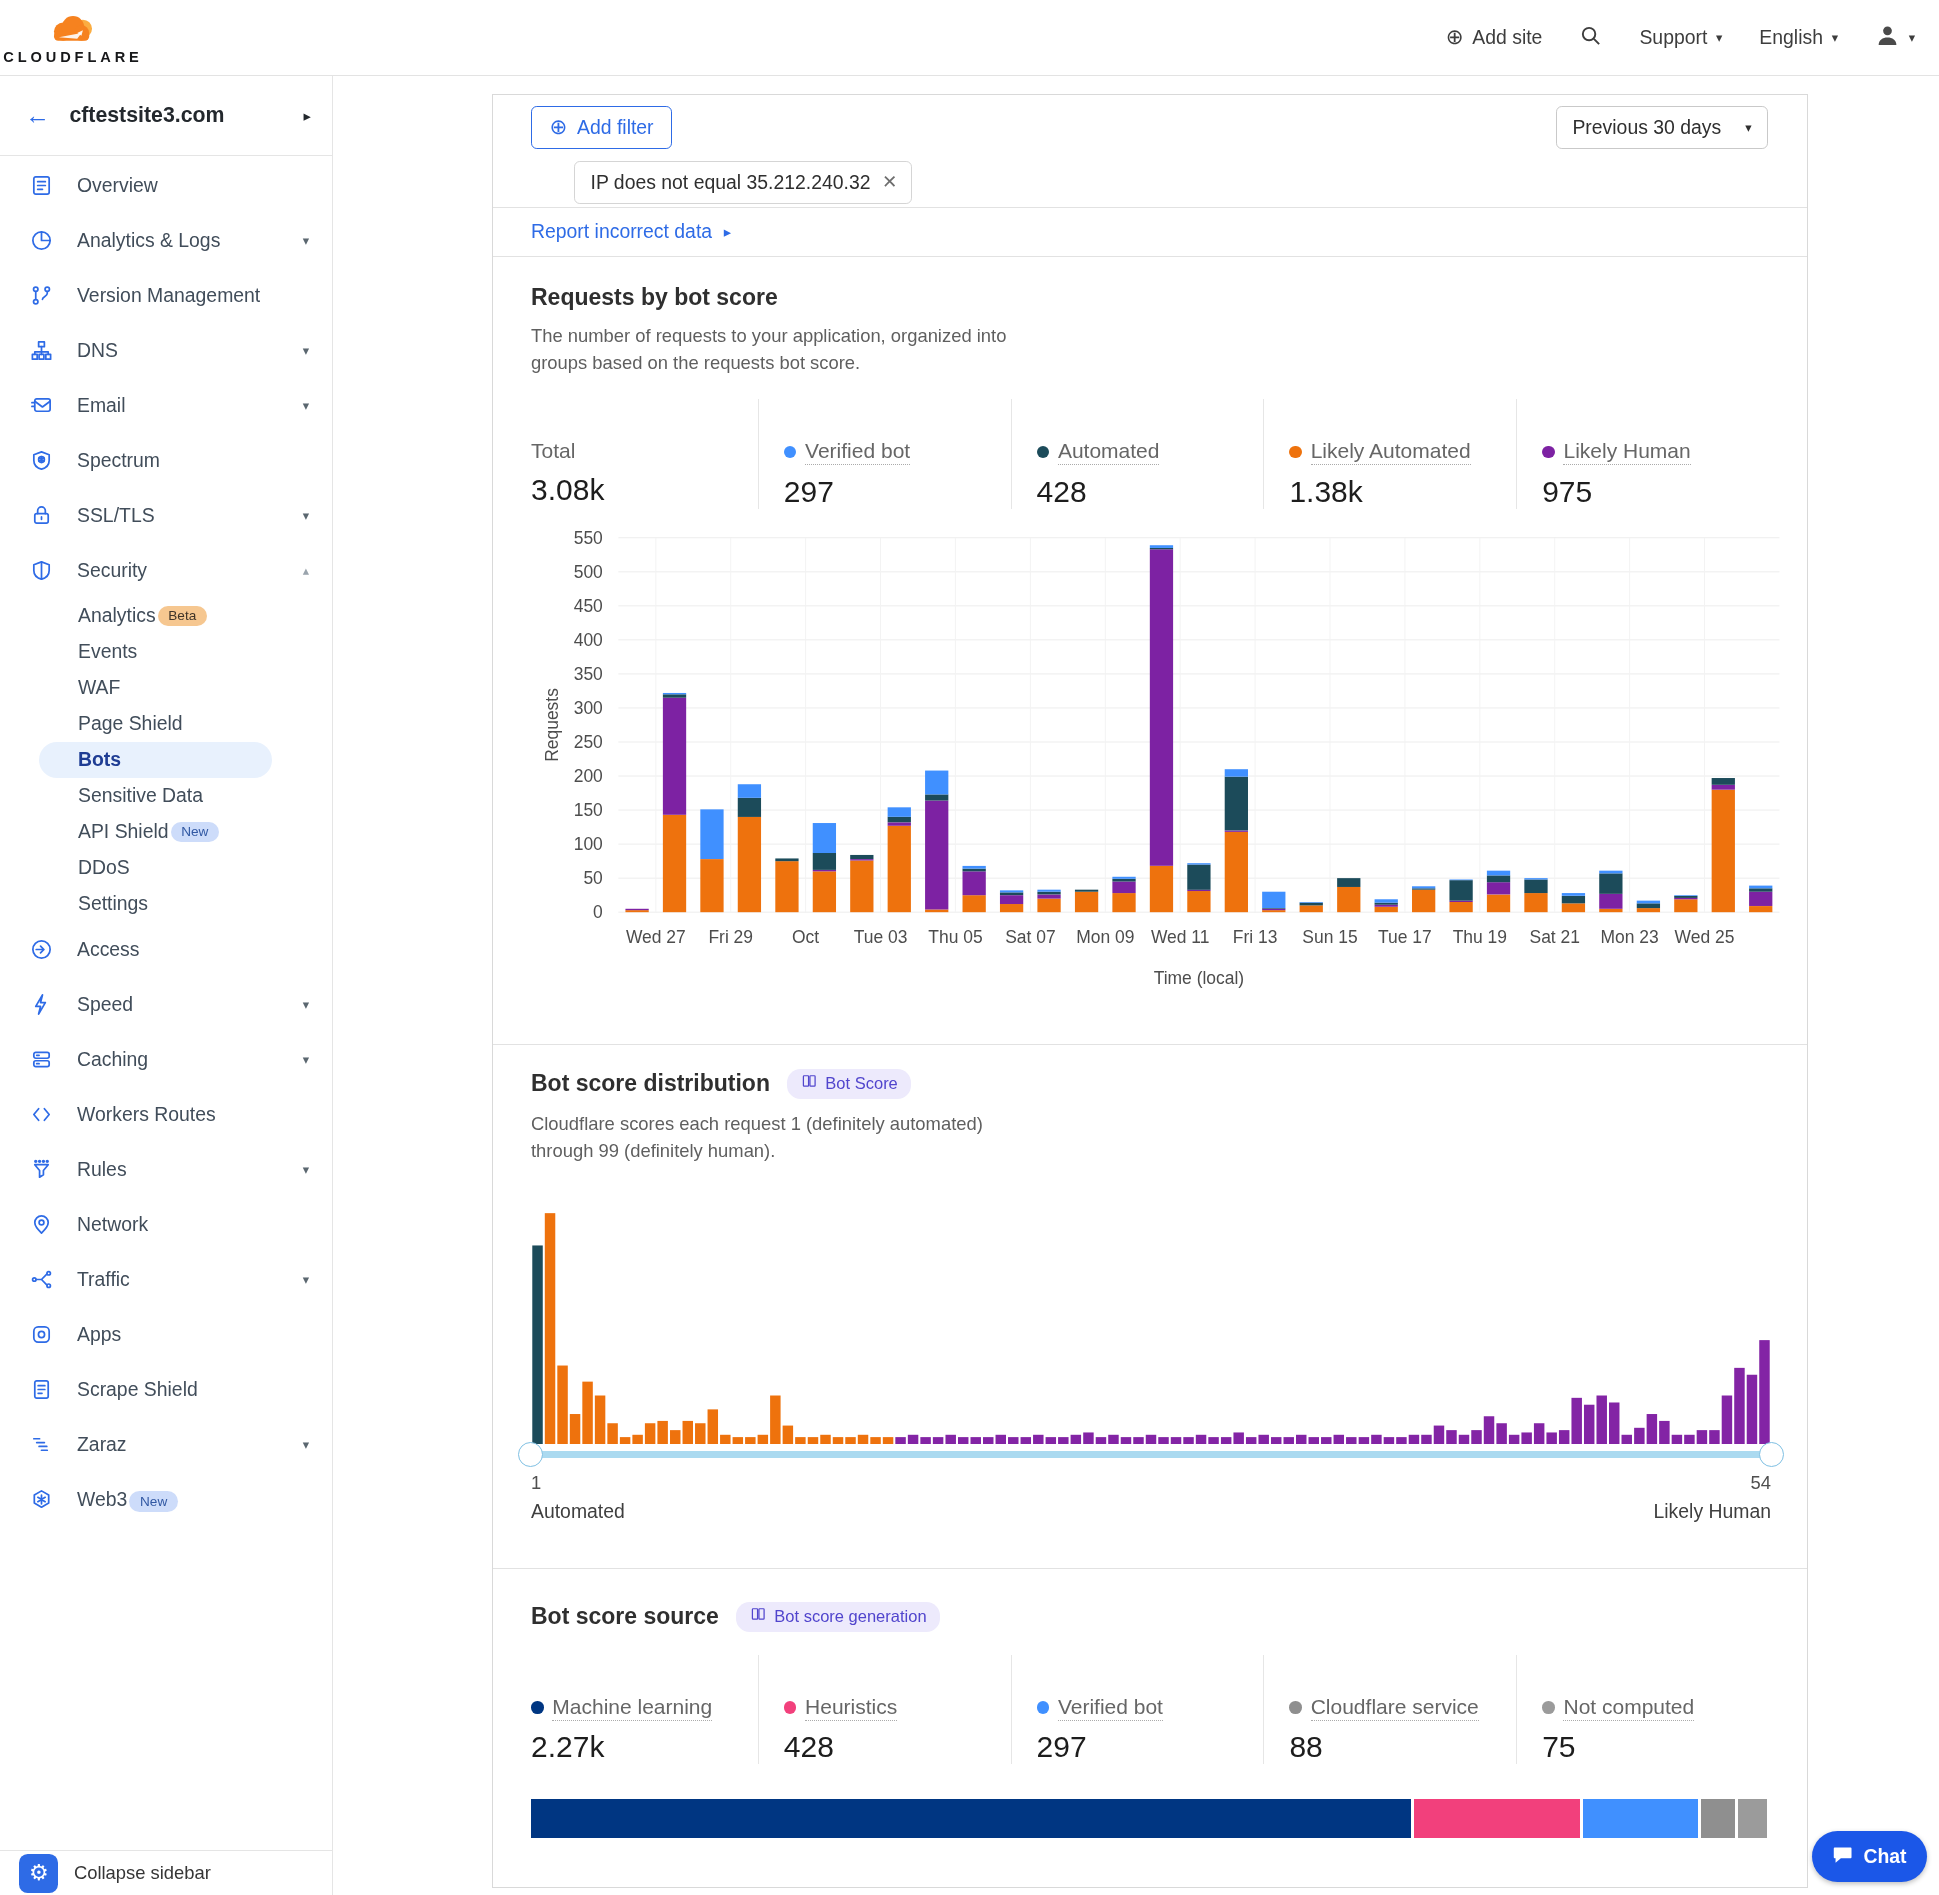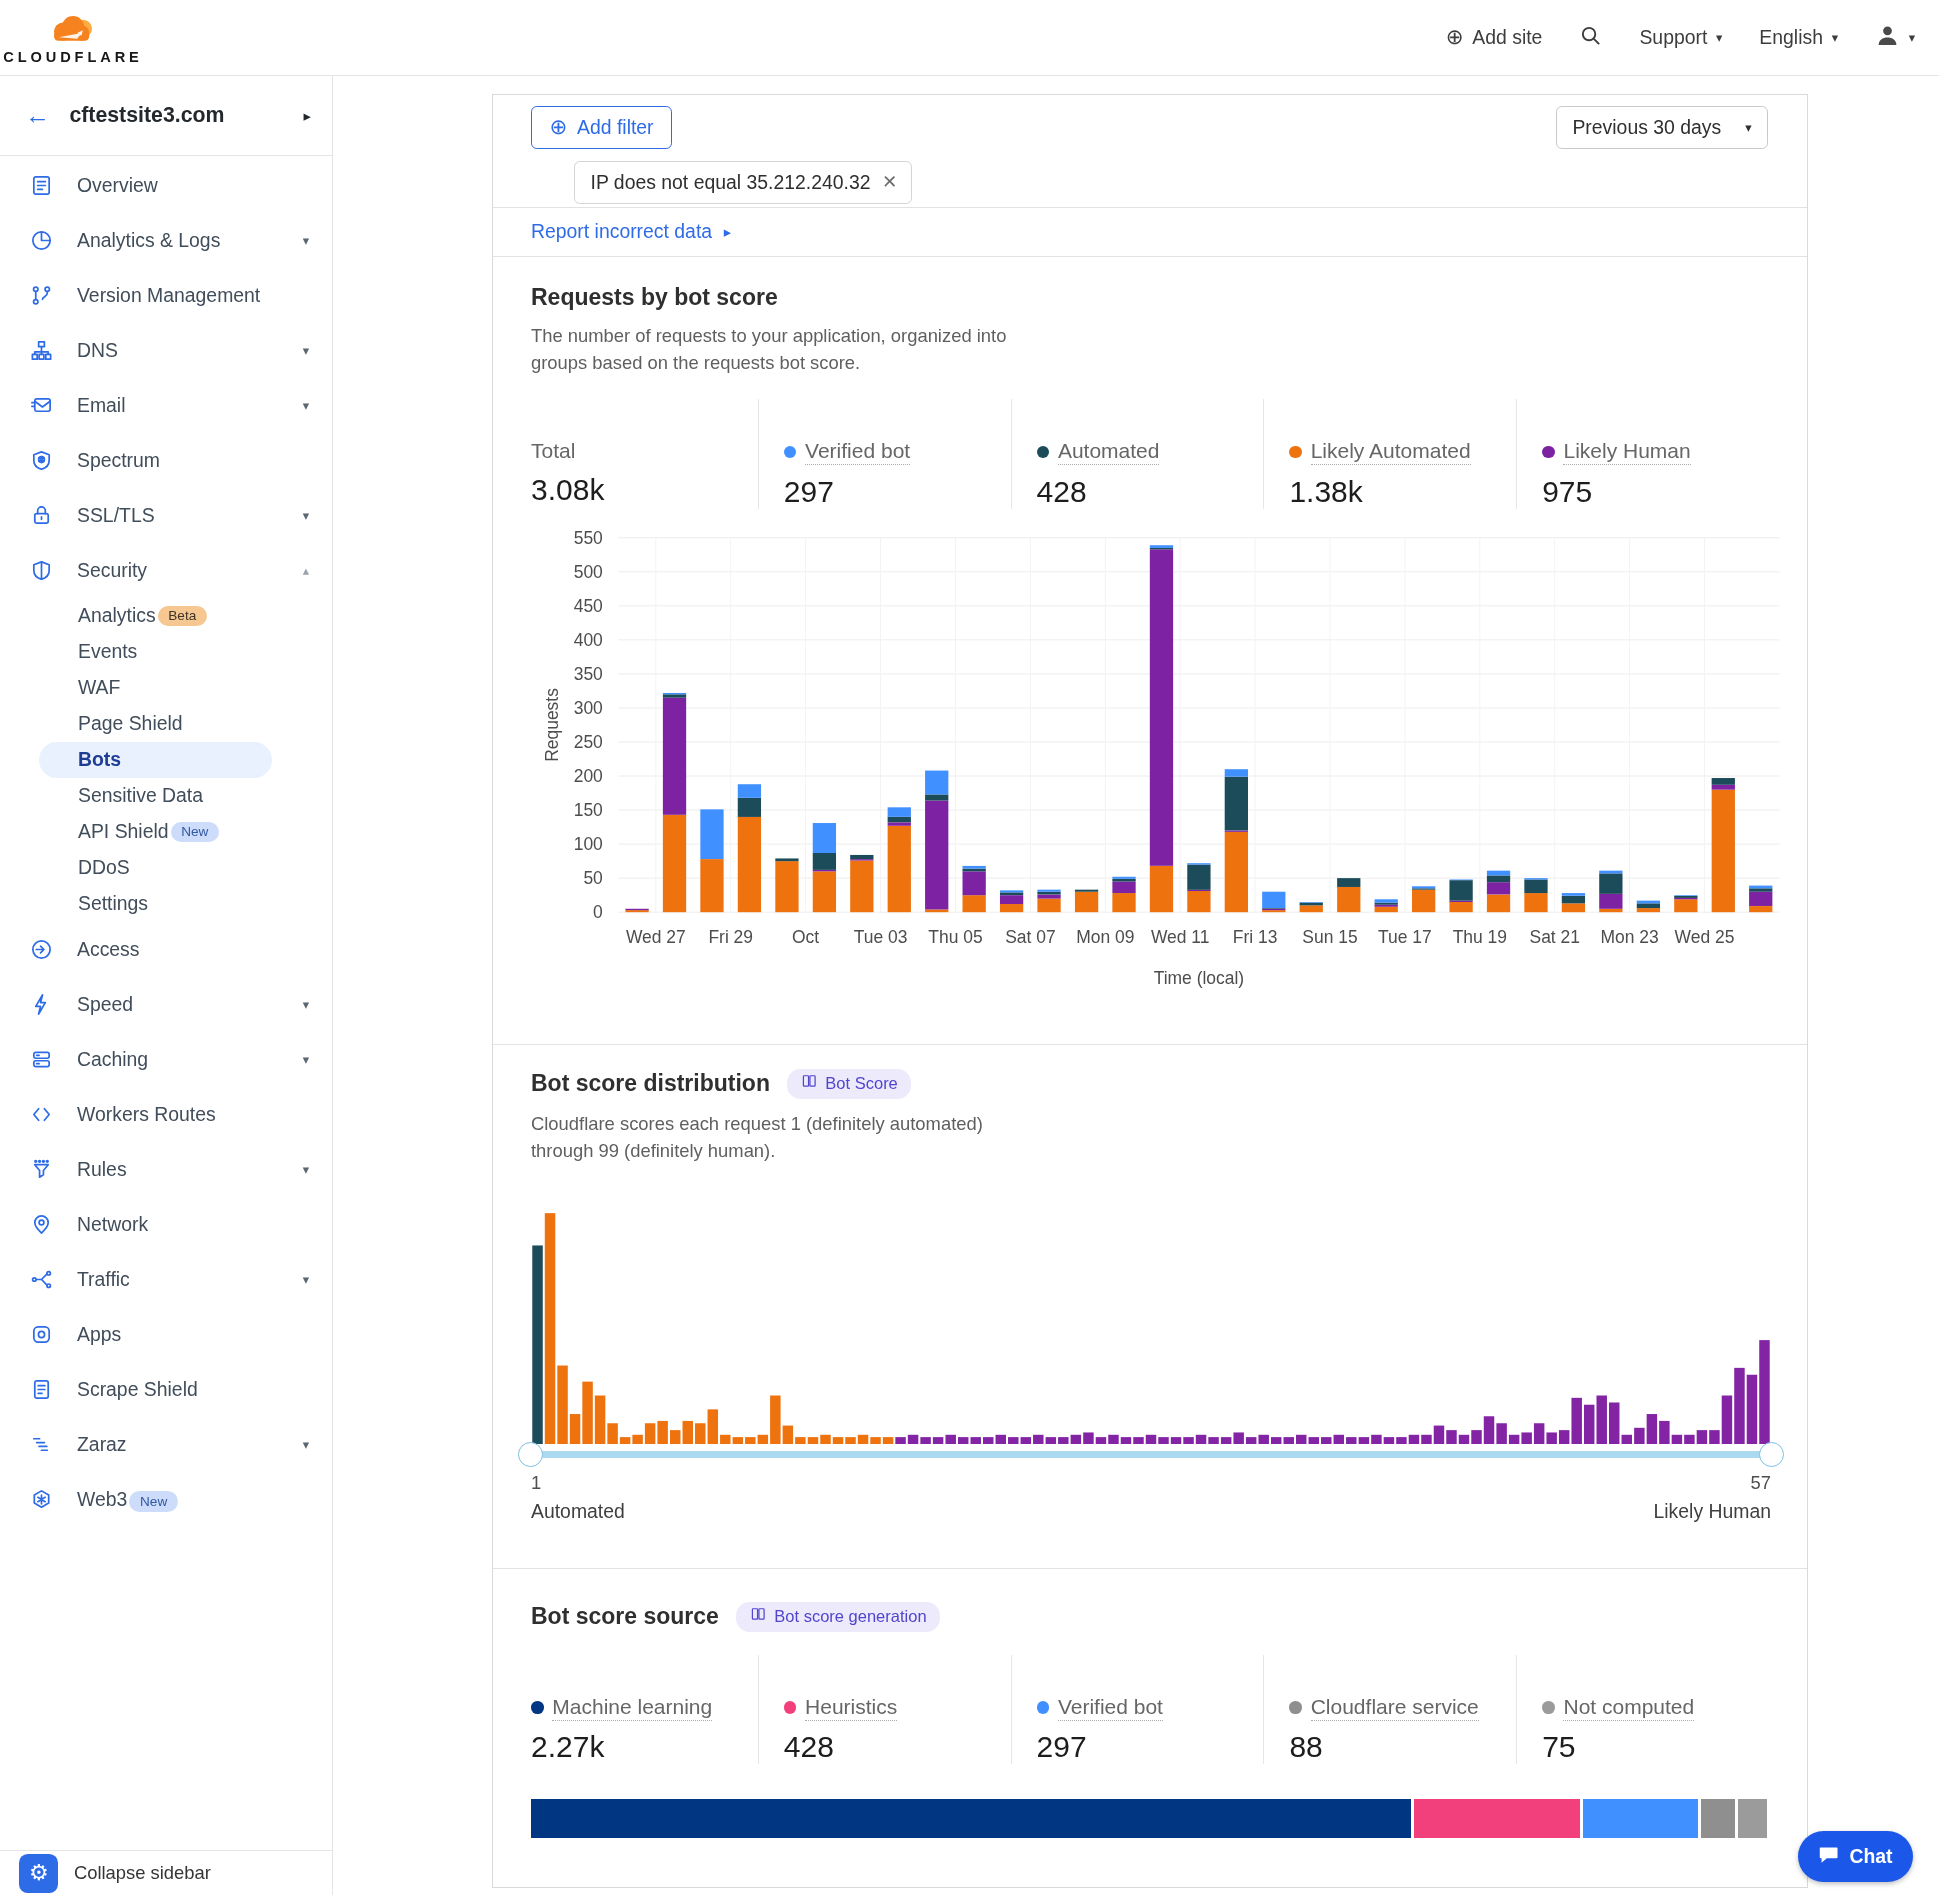--- a/index.html
+++ b/index.html
@@ -89,21 +89,21 @@
   .handle { position:absolute; width:25px; height:25px; border-radius:50%; background:#fff;
             border:1.9px solid #7fc0e3; top:-1.9px; cursor:grab; }
   .handle.left { left:-12.6px; } .handle.right { right:-12.6px; }
   .slider-labels-top { display:flex; justify-content:space-between; width:1240px; font-size:18.4px; color:#4f4f4f; margin-top:2.9px; }
   .slider-labels-bot { display:flex; justify-content:space-between; width:1240px; font-size:19.4px; color:#3f3f3f; margin-top:6.8px; }
 
   .source-section { border-bottom:none; height:318px; padding:33px 38px 0 38px; }
   .source-bar { display:flex; gap:2.9px; width:1236px; height:39px; margin-top:35px; }
   .source-seg { height:100%; }
 
-  .chat-btn { position:absolute; right:27px; bottom:12.6px; width:115px; height:51px; border-radius:26px;
+  .chat-btn { position:absolute; right:13px; bottom:12.6px; width:115px; height:51px; border-radius:26px;
               background:#1b57e8; color:#fff; display:flex; align-items:center; justify-content:center;
               gap:9.7px; font-size:19.4px; font-weight:bold; cursor:pointer; box-shadow:0 1.9px 5.8px rgba(0,0,0,.25); }
 </style>
 </head>
 <body>
 
 <div class="page">
 
   <header class="topnav">
     <div class="brand">
@@ -752,21 +752,21 @@
               <rect x="1253.2" y="194.6" width="10.8" height="71.4" fill="#8324a5"></rect>
               <rect x="1266.1" y="158.9" width="10.8" height="107.1" fill="#8324a5"></rect>
             </svg>
           <div class="slider">
             <div class="track"></div>
             <div class="handle left"></div>
             <div class="handle right"></div>
           </div>
           <div class="slider-labels-top">
             <span>1</span>
-            <span>57</span>
+            <span>54</span>
           </div>
           <div class="slider-labels-bot">
             <span>Automated</span>
             <span>Likely Human</span>
           </div>
         </section>
 
         <section class="source-section">
           <div class="title-row">
             <h2 class="sec-title">Bot score source</h2>

